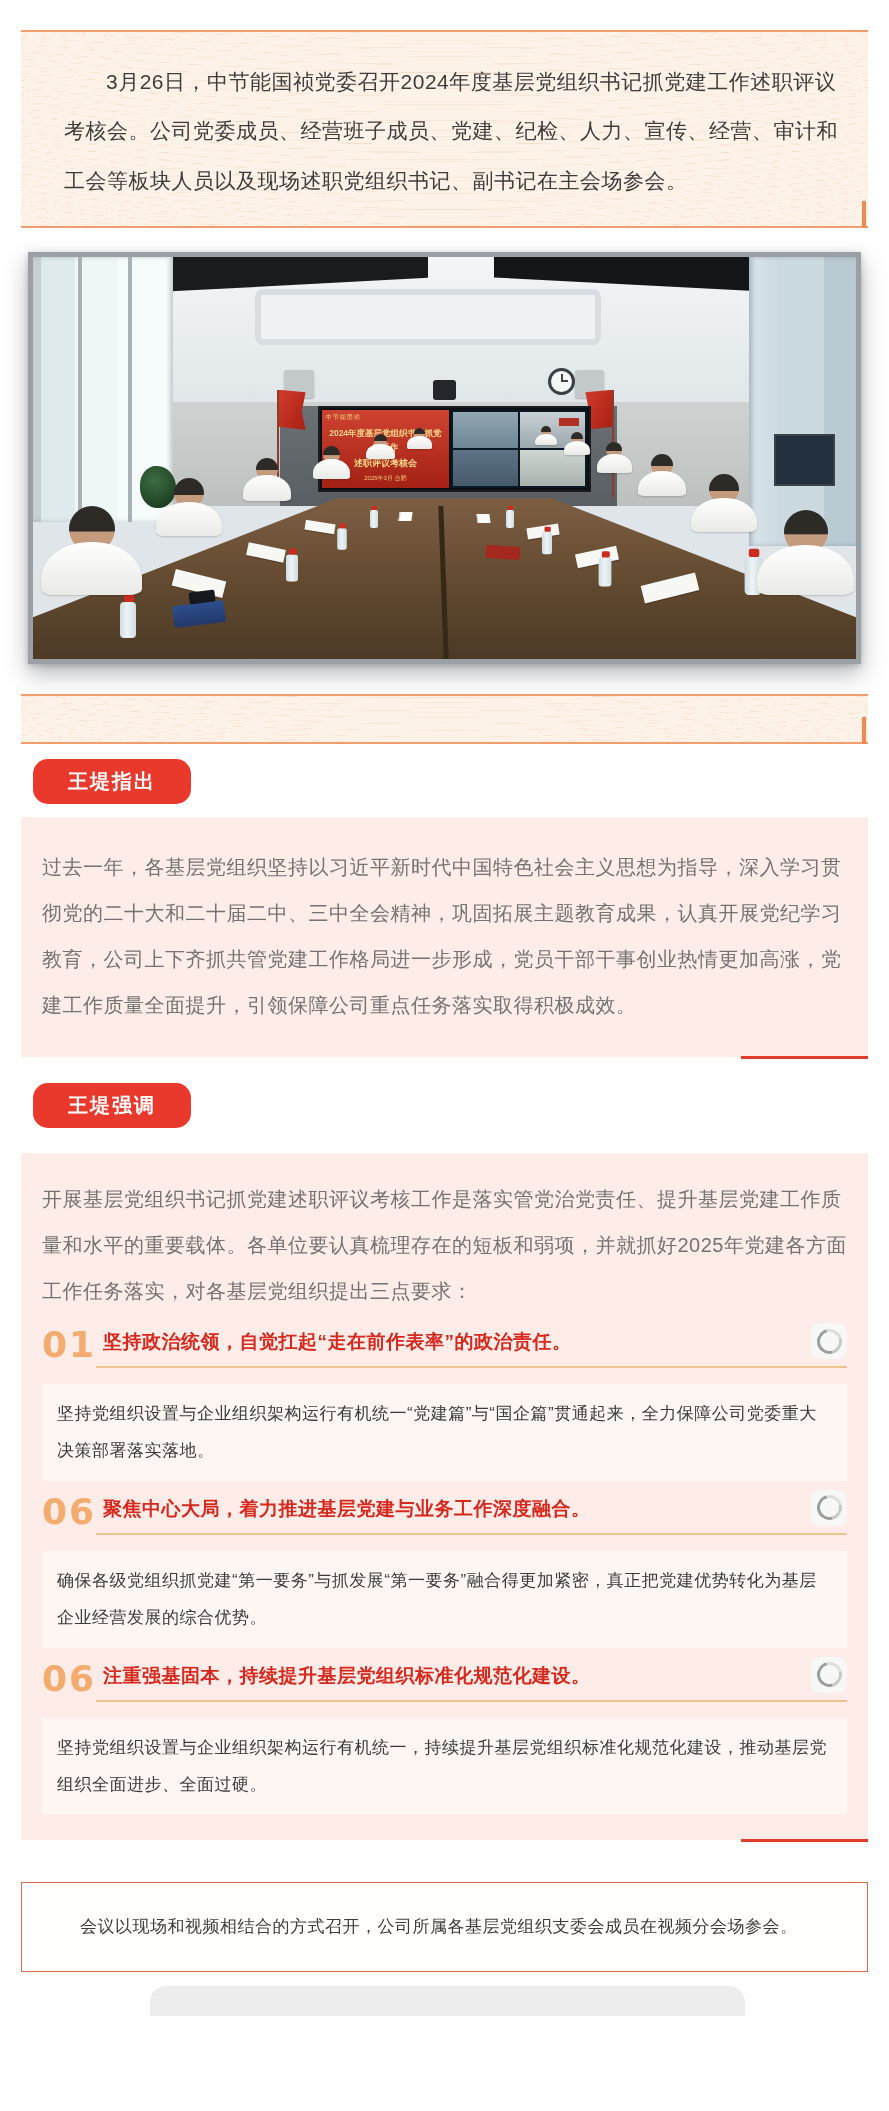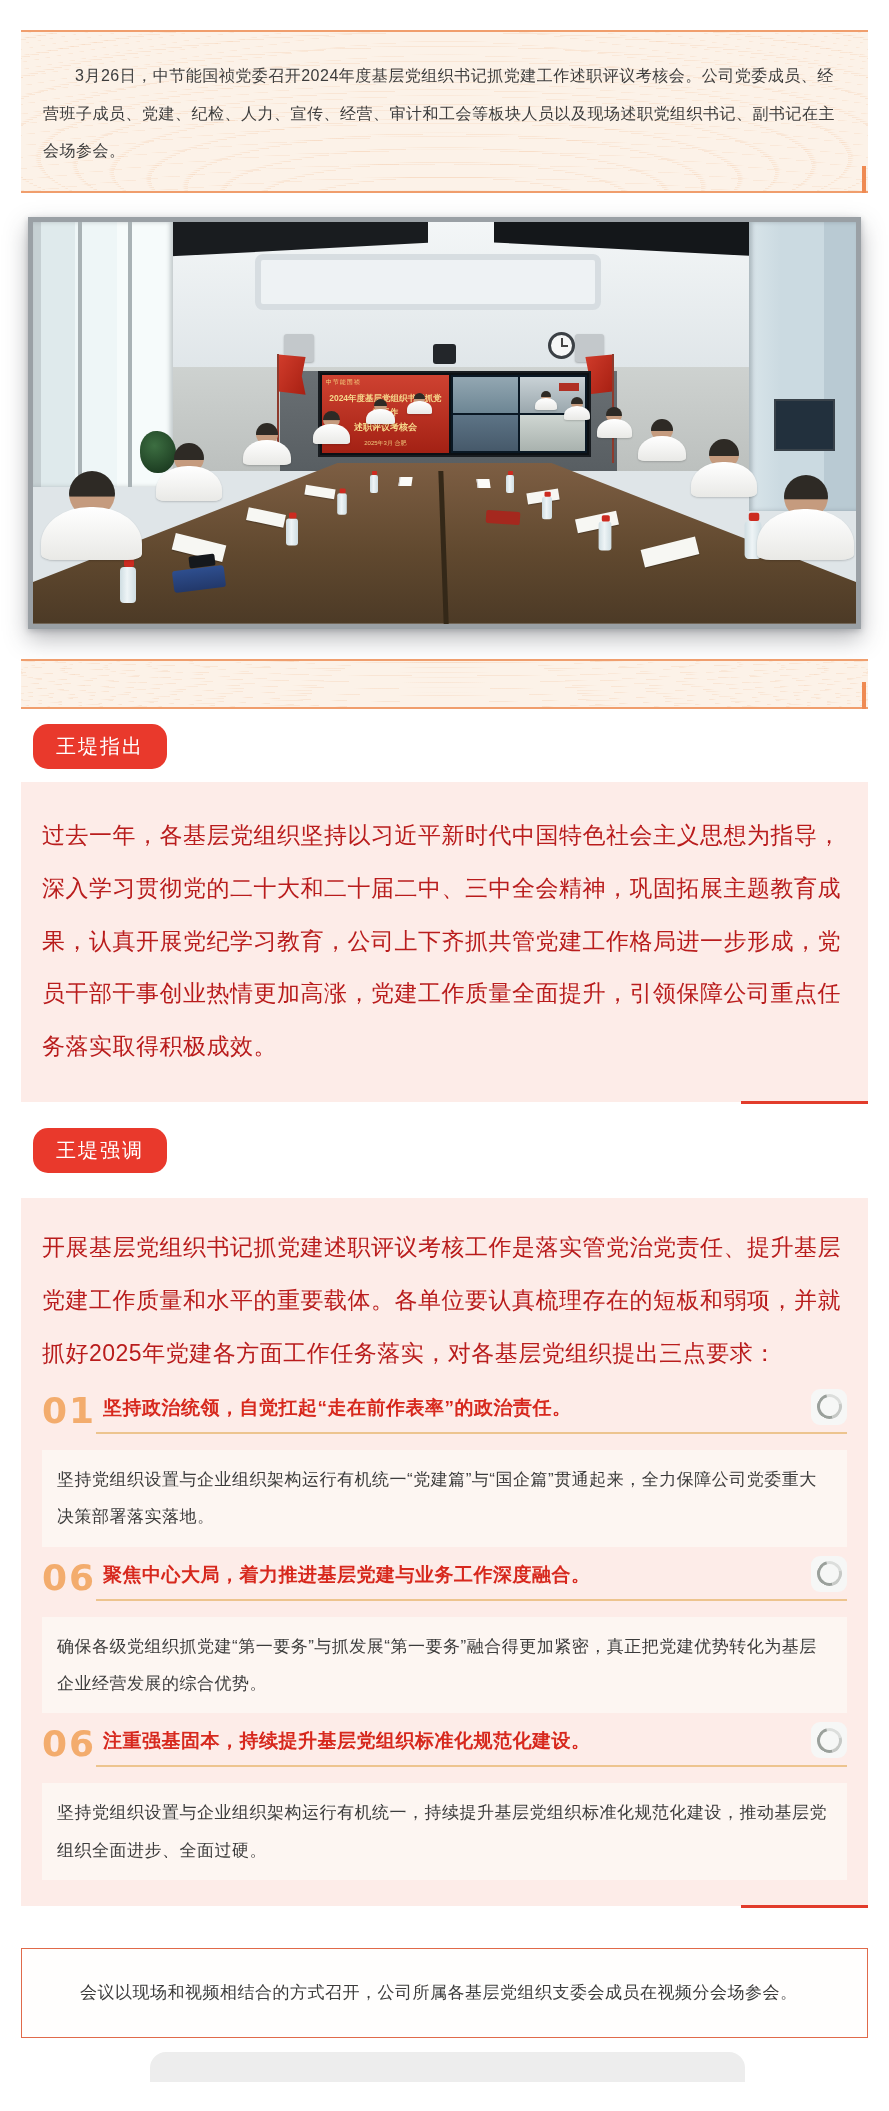--- a/index.html
+++ b/index.html
@@ -13,21 +13,21 @@
   
   .cream {
     margin:0 21px; position:relative;
     border-top:2px solid #f09e6d; border-bottom:2px solid #f09e6d;
     background:
       repeating-radial-gradient(120% 46% at 50% 128%, rgba(242,196,160,.28) 0 1px, transparent 2px 26px),
       repeating-radial-gradient(120% 46% at 50% -28%, rgba(242,196,160,.22) 0 1px, transparent 2px 30px),
       #fcf2e8;
     padding:25px 22px 21px;
   }
-  .cream p { font-size:16px; line-height:2.35; letter-spacing:.5px; color:#3c3c3c; text-indent:2em; }
+  .cream p { font-size:21px; line-height:2.35; letter-spacing:.5px; color:#3c3c3c; text-indent:2em;margin-left:21px; }
   .corner-accent { position:absolute; right:2px; bottom:-2px; width:4px; height:27px; background:#ef8a52; }
 
   
   .photo-card {
     margin:24px auto 0; width:833px; height:412px;
     border:5px solid #9aa0a5; background:#dfe5e8; position:relative; overflow:hidden;
     box-shadow:0 10px 22px rgba(55,58,66,.35), 0 2px 6px rgba(55,58,66,.25);
   }
   .photo-card > div { position:absolute; }
   .ph-ceiling { left:0; top:0; width:100%; height:36%; background:linear-gradient(180deg,#f3f6f7,#e0e6e9); }
@@ -80,25 +80,25 @@
   .pp { position:absolute; left:var(--x); top:var(--y); width:calc(var(--s) * 2.2); text-align:center; }
   .pp-head { width:var(--s); height:var(--s); margin:0 auto; border-radius:50%;
     background:linear-gradient(180deg,#2e2a25 0 55%,#c59b7e 56%); }
   .pp-body { width:100%; height:calc(var(--s) * 1.15); margin-top:calc(var(--s) * -0.22);
     border-radius:48% 48% 14% 14% / 70% 70% 12% 12%;
     background:linear-gradient(180deg,#ffffff,#e9e9e6); box-shadow:0 1px 2px rgba(0,0,0,.18); }
 
   
   .badge {
     display:inline-block; margin:15px 0 13px 33px; background:#e9392c; color:#fff;
-    font-size:20px; font-weight:400; letter-spacing:2px; padding:9px 23px; border-radius:15px;
+    font-size:20px; font-weight:700; letter-spacing:2px; padding:9px 35px; border-radius:15px;
   }
   .badge2 { margin-top:26px; }
   .pink { margin:0 21px; background:#fdece8; position:relative; padding:27px 21px 29px; }
-  .pink p, .panel-intro { font-size:23px; line-height:2.3; letter-spacing:.5px; color:#b91c1c; }
+  .pink p, .panel-intro { font-size:20px; line-height:2.3; letter-spacing:.5px; color:#737373; }
   .red-tick { position:absolute; right:0; bottom:-2px; width:127px; height:3px; background:#e23c2b; }
 
   .panel { margin:12px 21px 0; background:#fdece8; position:relative; padding:23px 21px 26px; }
 
   .pt-head { display:flex; align-items:flex-start; margin-top:15px; position:relative; }
   .pt-num { font-size:36px; font-weight:700; color:#f3ac6d; line-height:.9; letter-spacing:2px;
     font-family:"DejaVu Sans",sans-serif; }
   .pt-line { flex:1; border-bottom:2px solid #edc48e; padding:0 46px 11px 7px; position:relative; }
   .pt-title { font-size:19px; font-weight:700; color:#d7281d; letter-spacing:.5px; }
   .ring { position:absolute; right:0; bottom:7px; width:36px; height:36px; border-radius:9px;

